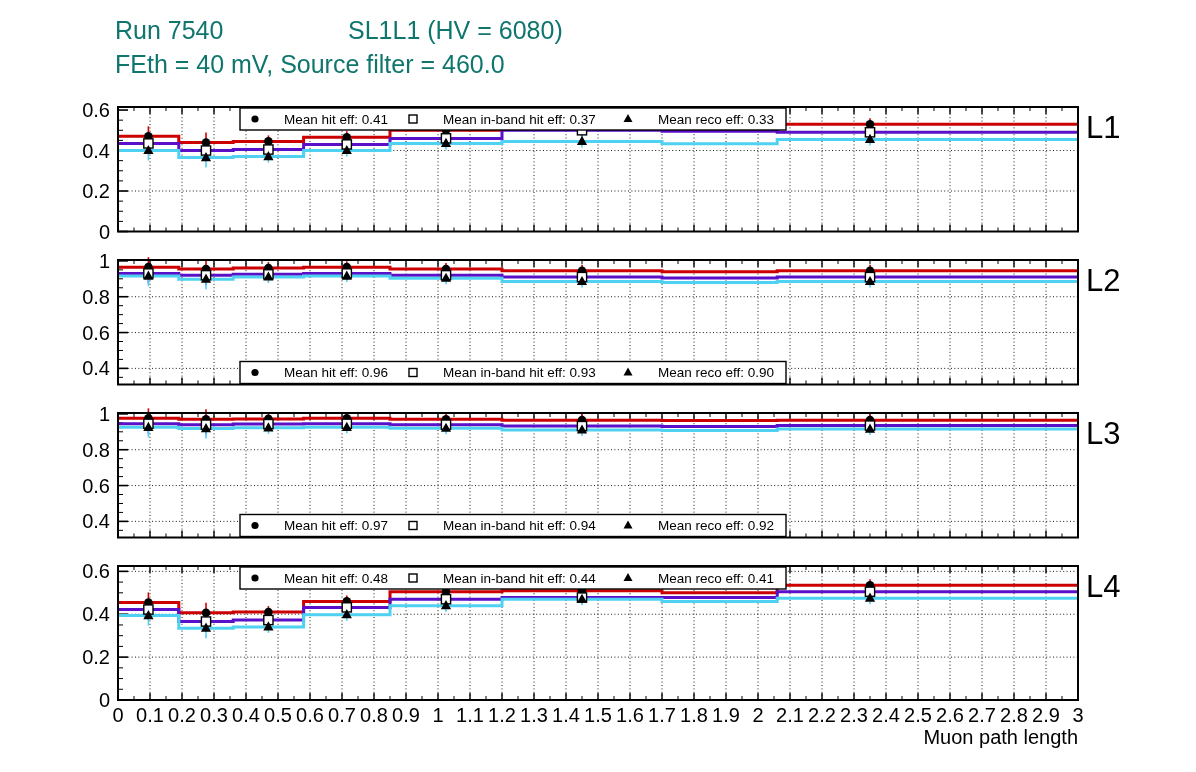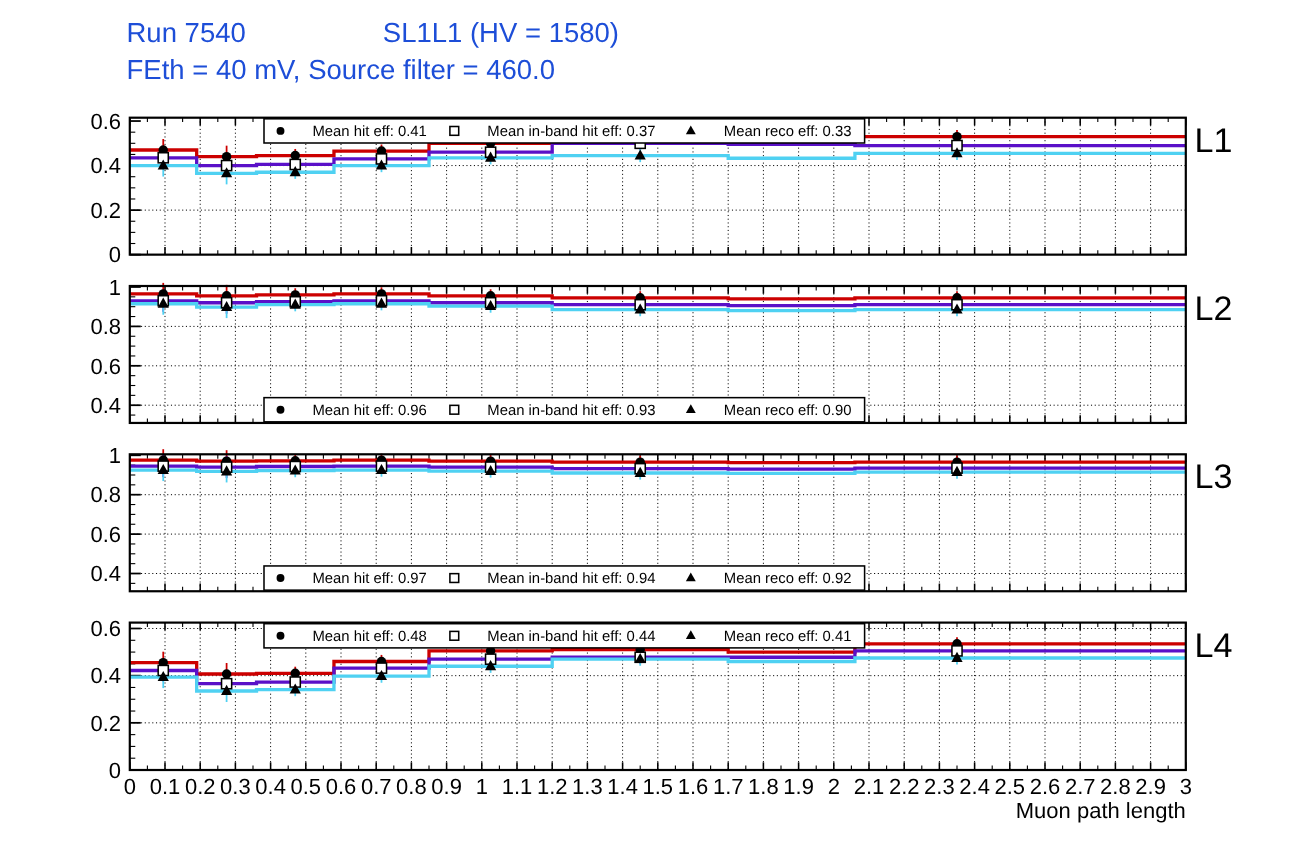--- a/index.html
+++ b/index.html
@@ -1,31 +1,31 @@
 <!DOCTYPE html>
 <html><head>
 <meta charset="utf-8">
 <style>
   * { margin:0; padding:0; box-sizing:border-box; }
   html,body { background:#ffffff; }
   body {
     width:1196px; height:772px; position:relative; overflow:hidden;
     font-family:"Liberation Sans", sans-serif; color:#000;
   }
-  .hdr { position:absolute; font-size:25px; color:#1d4ed8; white-space:pre; }
+  .hdr { position:absolute; font-size:25px; color:#0f766e; white-space:pre; }
   #hdr-run   { left:115px; top:16px; }
   #hdr-cond  { left:348px; top:16px; }
   #hdr-sub   { left:115px; top:50px; }
   #plot-svg  { position:absolute; left:0; top:0; }
 </style>
 </head>
 <body>
 
 <div class="hdr" id="hdr-run">Run 7540</div>
-<div class="hdr" id="hdr-cond">SL1L1 (HV = 1580)</div>
+<div class="hdr" id="hdr-cond">SL1L1 (HV = 6080)</div>
 <div class="hdr" id="hdr-sub">FEth = 40 mV, Source filter = 460.0</div>
 
 <svg id="plot-svg" width="1196" height="772" viewBox="0 0 1196 772">
     <g>
       <line x1="150" y1="107" x2="150" y2="231.5" stroke="#000" stroke-width="0.9" stroke-dasharray="1 2.4"></line>
       <line x1="182" y1="107" x2="182" y2="231.5" stroke="#000" stroke-width="0.9" stroke-dasharray="1 2.4"></line>
       <line x1="214" y1="107" x2="214" y2="231.5" stroke="#000" stroke-width="0.9" stroke-dasharray="1 2.4"></line>
       <line x1="246" y1="107" x2="246" y2="231.5" stroke="#000" stroke-width="0.9" stroke-dasharray="1 2.4"></line>
       <line x1="278" y1="107" x2="278" y2="231.5" stroke="#000" stroke-width="0.9" stroke-dasharray="1 2.4"></line>
       <line x1="310" y1="107" x2="310" y2="231.5" stroke="#000" stroke-width="0.9" stroke-dasharray="1 2.4"></line>

